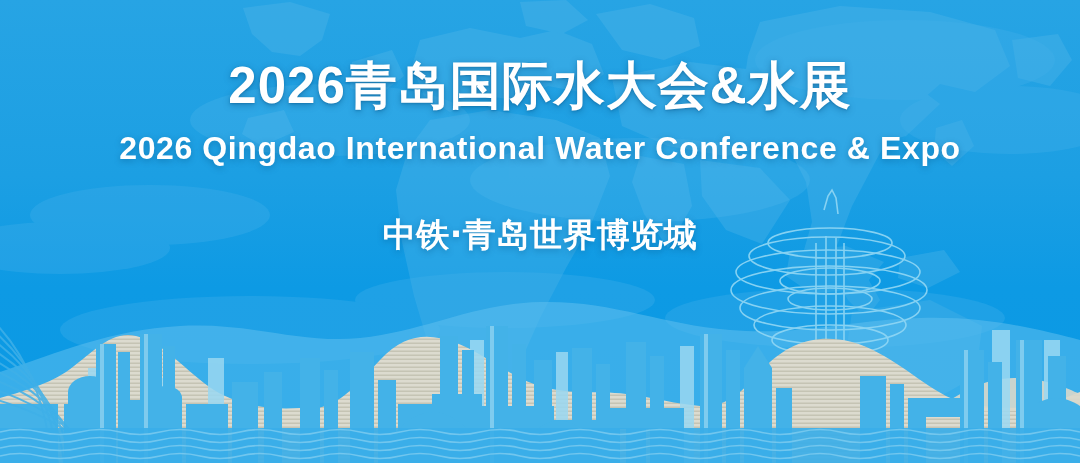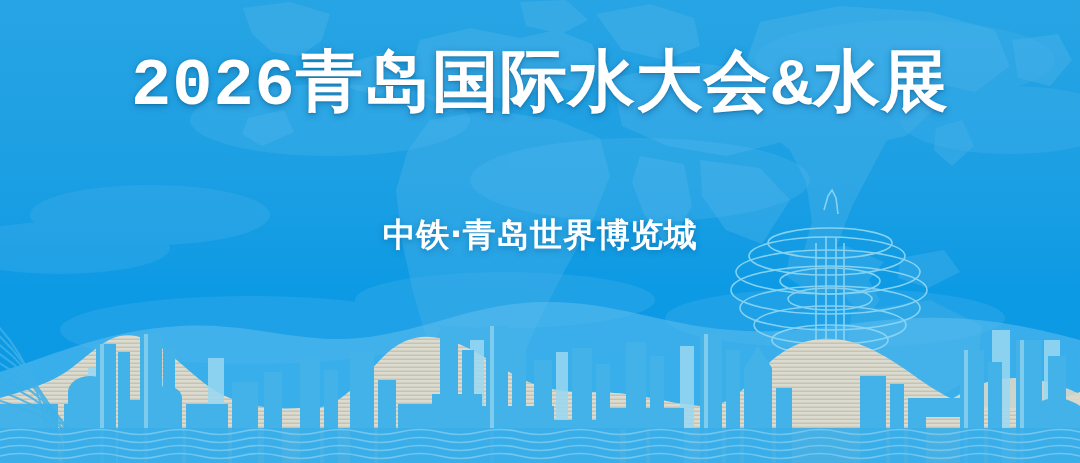--- a/index.html
+++ b/index.html
@@ -23,25 +23,25 @@
 
   
   .textwrap{
     position:absolute;left:0;top:0;width:1080px;height:463px;
     z-index:40;pointer-events:none;
   }
   .title-cn{
     position:absolute;left:0;top:49px;width:1080px;
     text-align:center;
     color:#ffffff;
-    font-size:67px;
+    font-size:51px;
     line-height:74px;
     font-weight:700;
     letter-spacing:1px;
-    font-family:Liberation Mono, monospace;
+    font-family:Liberation Sans, sans-serif;
     text-shadow:0 2px 7px rgba(6,80,130,.45), 0 1px 2px rgba(6,80,130,.35);
     white-space:nowrap;
   }
   .title-en{
     position:absolute;left:0;top:128px;width:1080px;
     text-align:center;
     color:#ffffff;
     font-size:32px;
     line-height:40px;
     font-weight:700;
@@ -325,19 +325,20 @@
         <path d="M0 456 q20 -5 40 0 t40 0 t40 0 t40 0 t40 0 t40 0 t40 0 t40 0 t40 0
                  t40 0 t40 0 t40 0 t40 0 t40 0 t40 0 t40 0 t40 0 t40 0 t40 0 t40 0
                  t40 0 t40 0 t40 0 t40 0 t40 0 t40 0 t40 0"></path>
       </g>
     </svg>
   </div>
 
   <div class="textwrap">
     <div class="title-cn">2026青岛国际水大会&amp;水展</div>
 
+    <div class="title-en">2026 Qingdao International Water Conference &amp; Expo</div>
 
     <div class="info-row">
       <div class="venue">中铁·青岛世界博览城</div>
     </div>
   </div>
 
 </div>
 
 </body></html>

